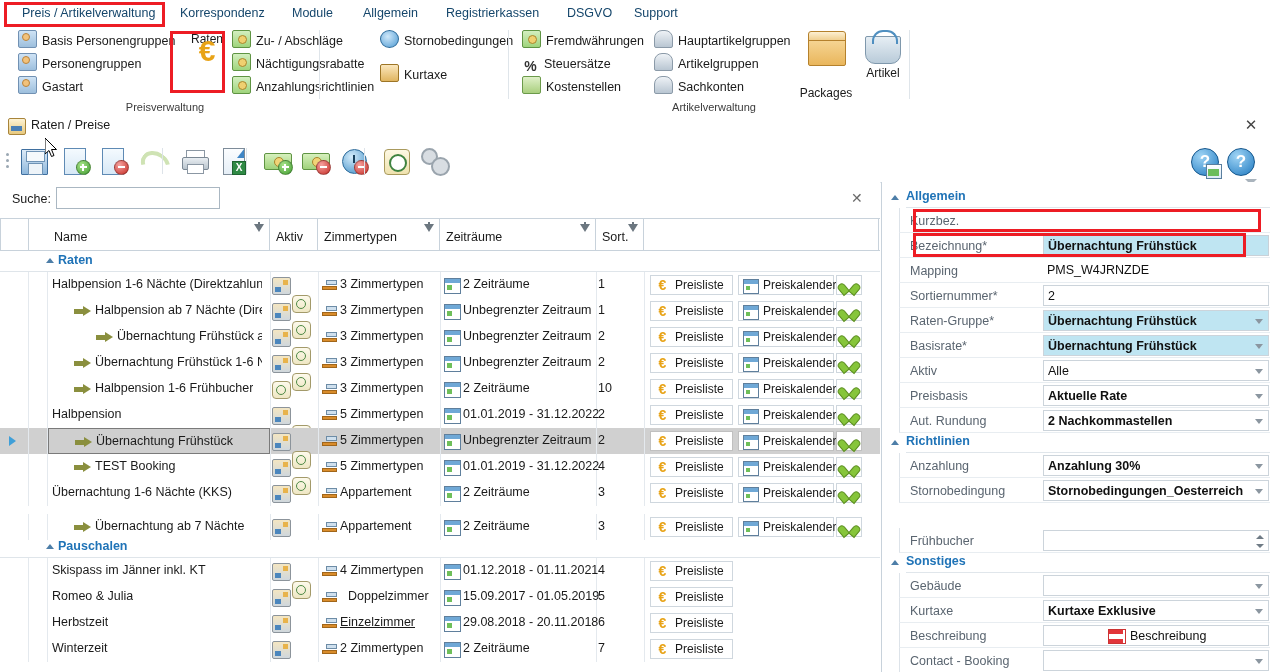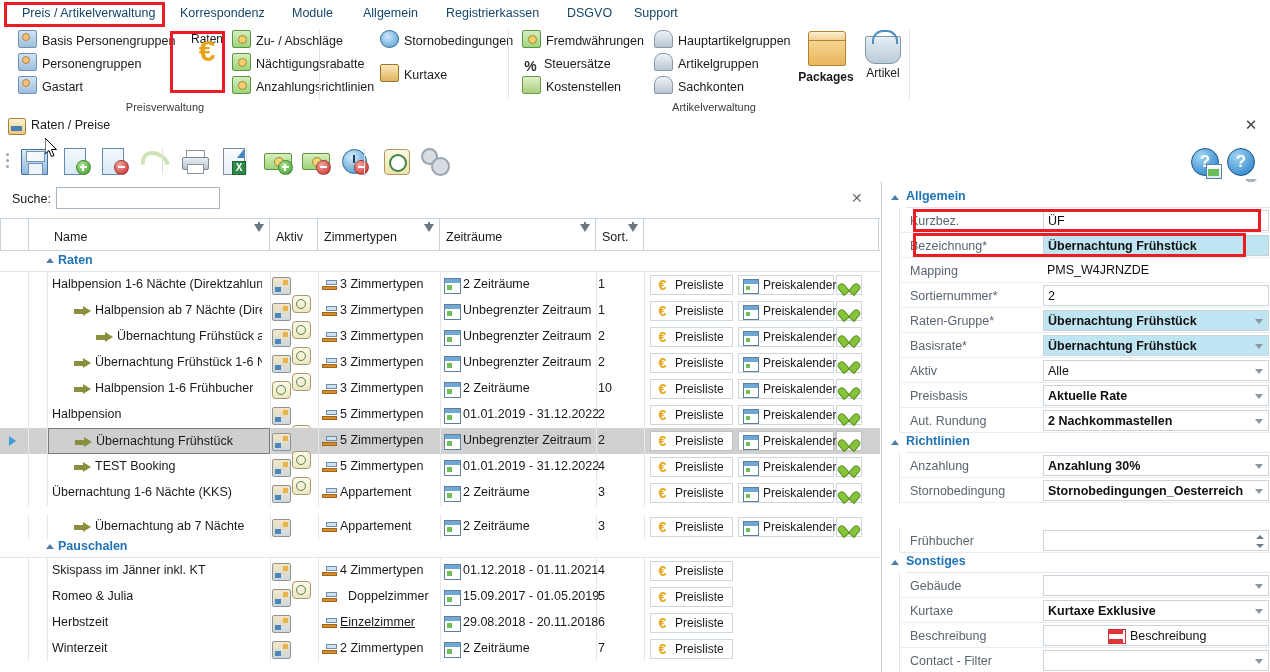--- a/index.html
+++ b/index.html
@@ -233,21 +233,21 @@
             <div class="ritem" style="left: 4px; top: 50px;"><span class="ic i-cost"></span><span>Kostenstellen</span></div>
           </div>
         <div id="grp-artikel">
             <div class="ritem" style="left: 136px; top: 4px;"><span class="ic i-dome"></span><span>Hauptartikelgruppen</span></div>
             <div class="ritem" style="left: 136px; top: 27px;"><span class="ic i-dome"></span><span>Artikelgruppen</span></div>
             <div class="ritem" style="left: 136px; top: 50px;"><span class="ic i-dome"></span><span>Sachkonten</span></div>
           </div>
         <div id="grp-big">
             <div class="bigbtn" style="left: 277px; top: 4px;">
               <div class="pkg-icon"></div>
-              <span class="lbl" style="margin-top: 40px; font-weight: bold;">Packages</span>
+              <span class="lbl" style="margin-top: 56px;">Packages</span>
             </div>
             <div class="bigbtn" style="left: 334px; top: 4px;">
               <div class="basket-icon"></div>
               <span class="lbl" style="margin-top: 36px;">Artikel</span>
             </div>
           </div>
         <div class="sep" style="right:0;"></div>
         <div class="gtitle" style="left:0;width:392px;">Artikelverwaltung</div>
       </div>
     </div>
@@ -794,21 +794,20 @@
   </div>
 
   <div class="rpanel" id="rpanel">
       <div class="sect" style="top: 6px;">
         <div class="tri"></div>
         <div class="lbl">Allgemein</div>
         <div class="rule"></div>
       </div>
       <div class="frow" style="top: 26px;">
         <div class="flabel">Kurzbez.</div>
-        <div class="fval input">ÜF</div>
       </div>
       <div class="frow" style="top: 51px;">
         <div class="flabel">Bezeichnung*</div>
         <div class="fval sel">Übernachtung Frühstück</div>
       </div>
       <div class="frow" style="top: 76px;">
         <div class="flabel">Mapping</div>
         <div class="fval plain">PMS_W4JRNZDE</div>
       </div>
       <div class="frow" style="top: 101px;">
@@ -869,21 +868,21 @@
         <div class="fval dd"><span>Kurtaxe Exklusive</span><div class="caret"></div></div>
       </div>
       <div class="frow" style="top: 441px;">
         <div class="flabel">Beschreibung</div>
         <div class="descbtn">
           <div class="flag"></div>
           <div class="t">Beschreibung</div>
         </div>
       </div>
       <div class="frow" style="top: 466px;">
-        <div class="flabel">Contact - Filter</div>
+        <div class="flabel">Contact - Booking</div>
         <div class="fval dd"><span></span><div class="caret"></div></div>
       </div>
     </div>
 
   <div class="redbox" style="left:4px;top:2px;width:161px;height:25px;"></div>
   <div class="redbox" style="left:170px;top:31px;width:55px;height:62px;"></div>
   <div class="redbox" style="left:913px;top:209px;width:348px;height:23px;"></div>
   <div class="redbox" style="left:913px;top:233px;width:333px;height:24px;"></div>
 
 </div>

